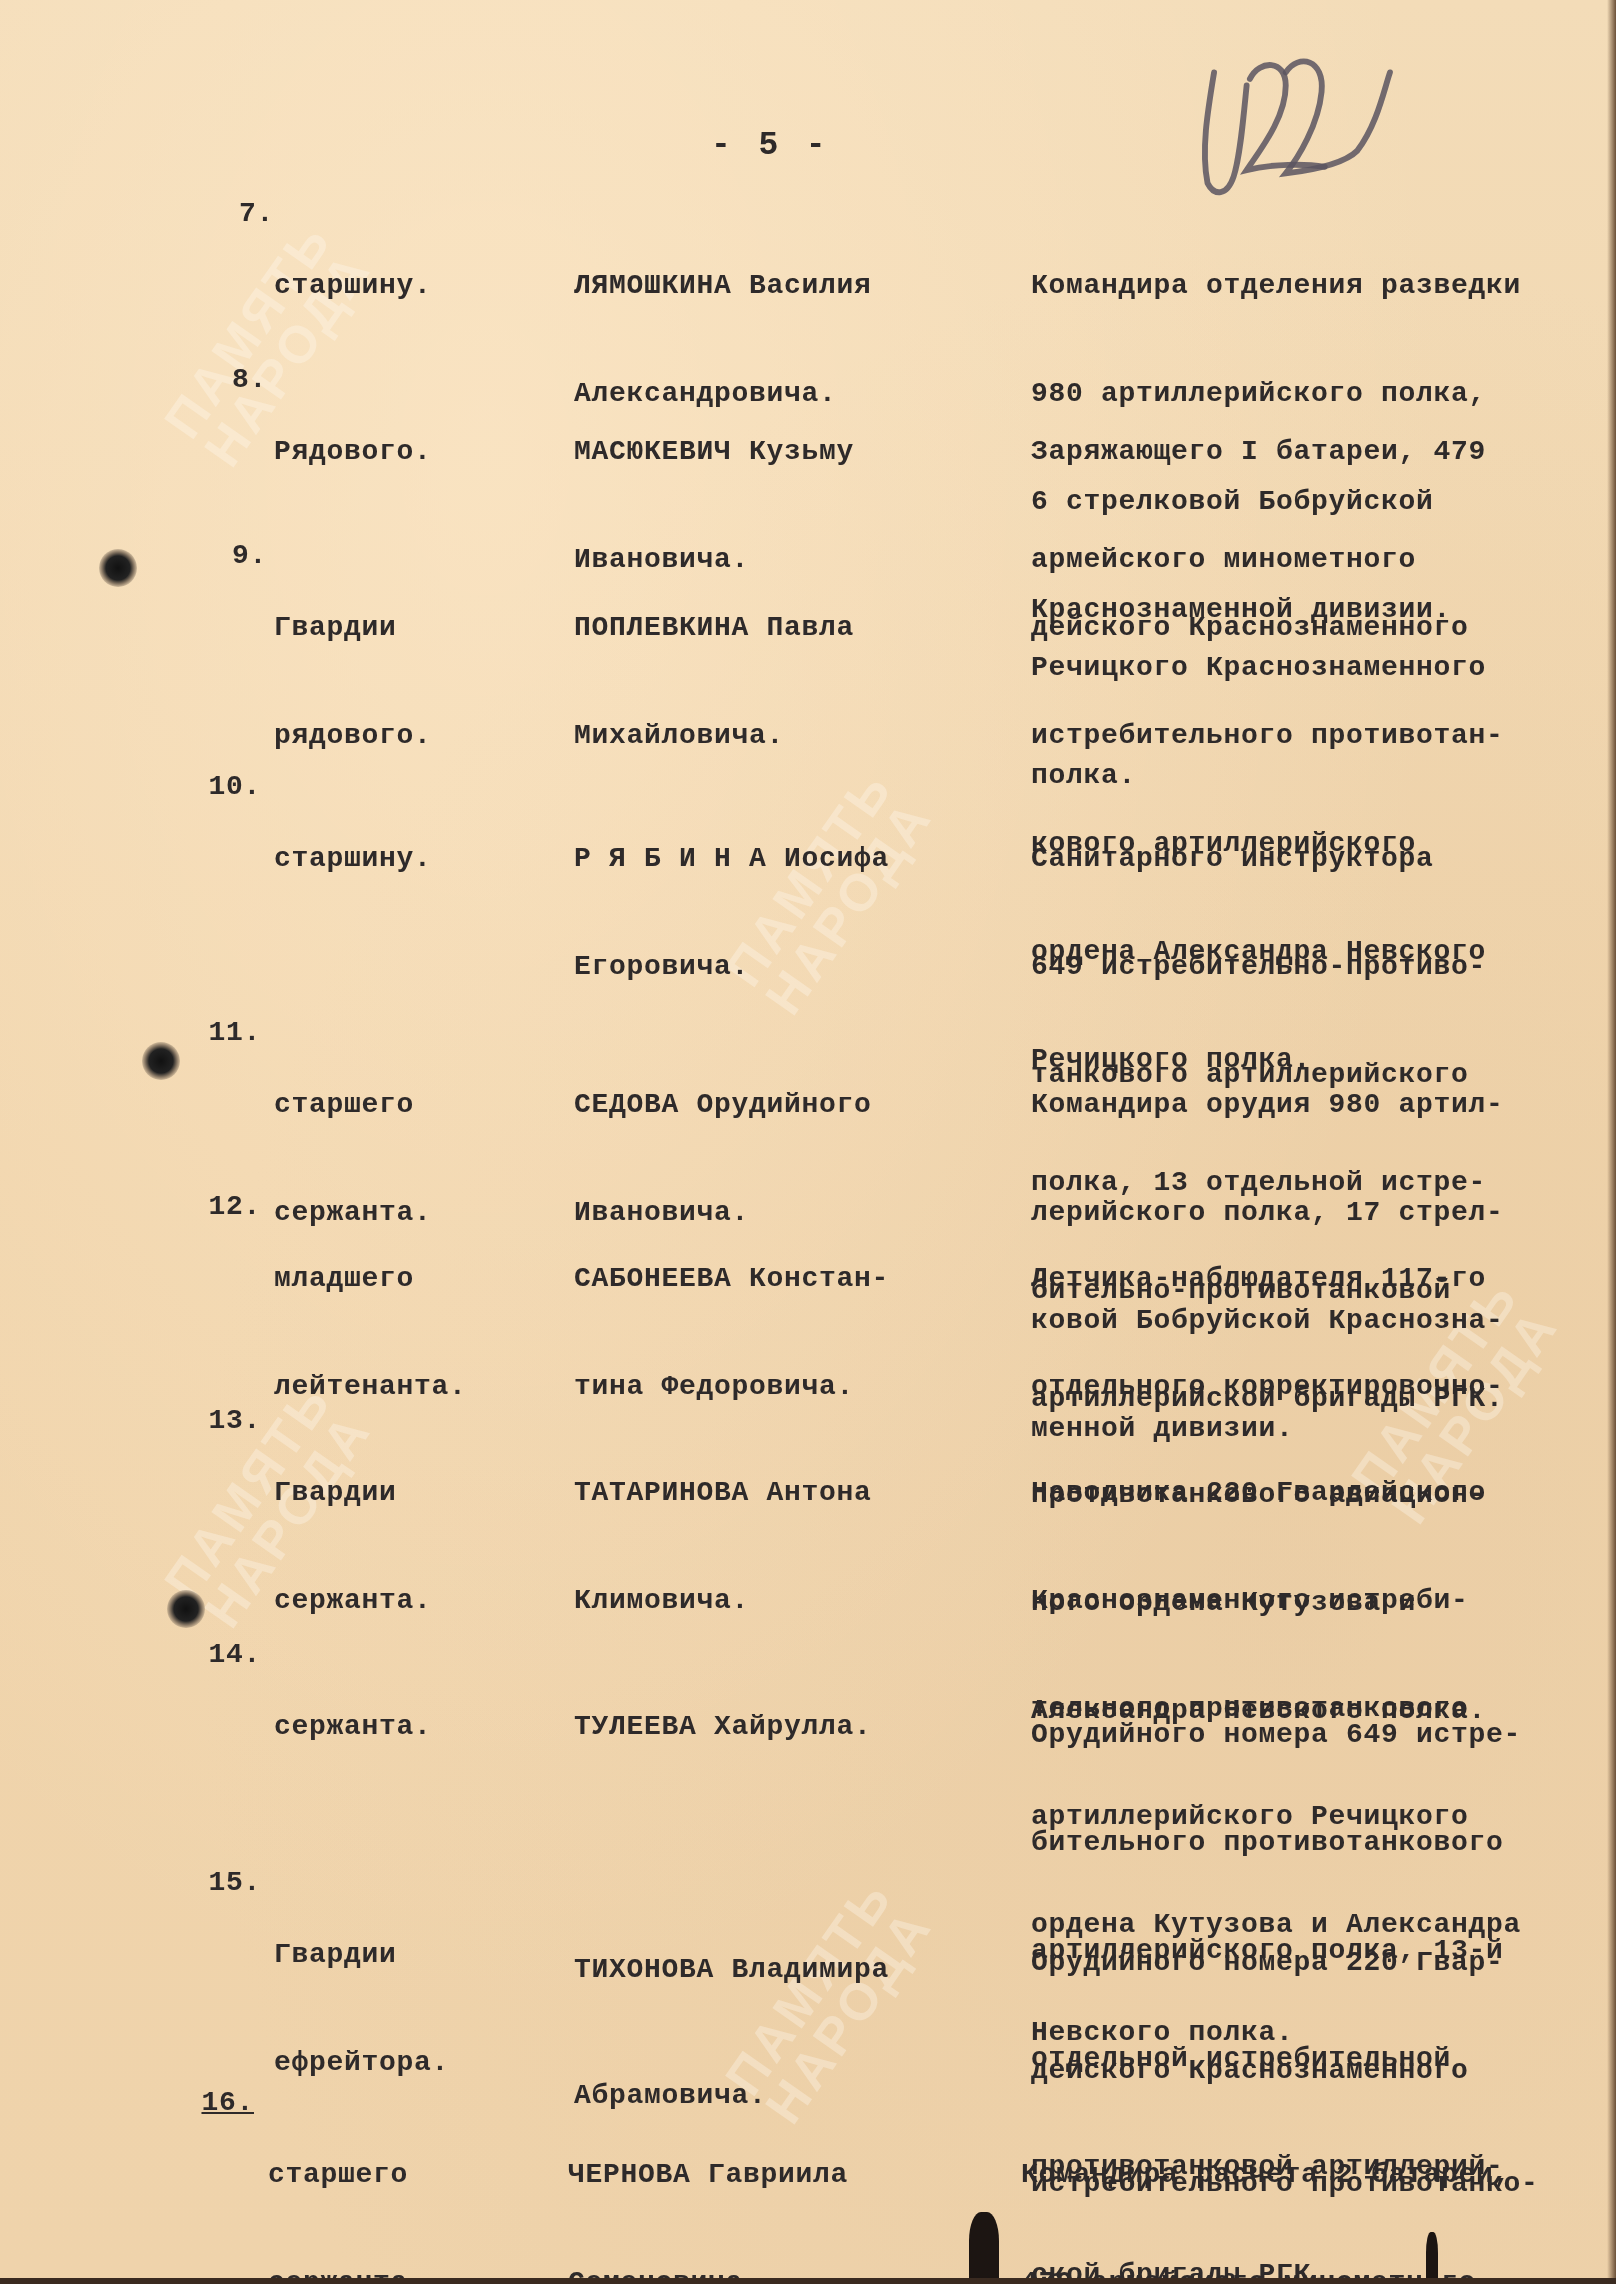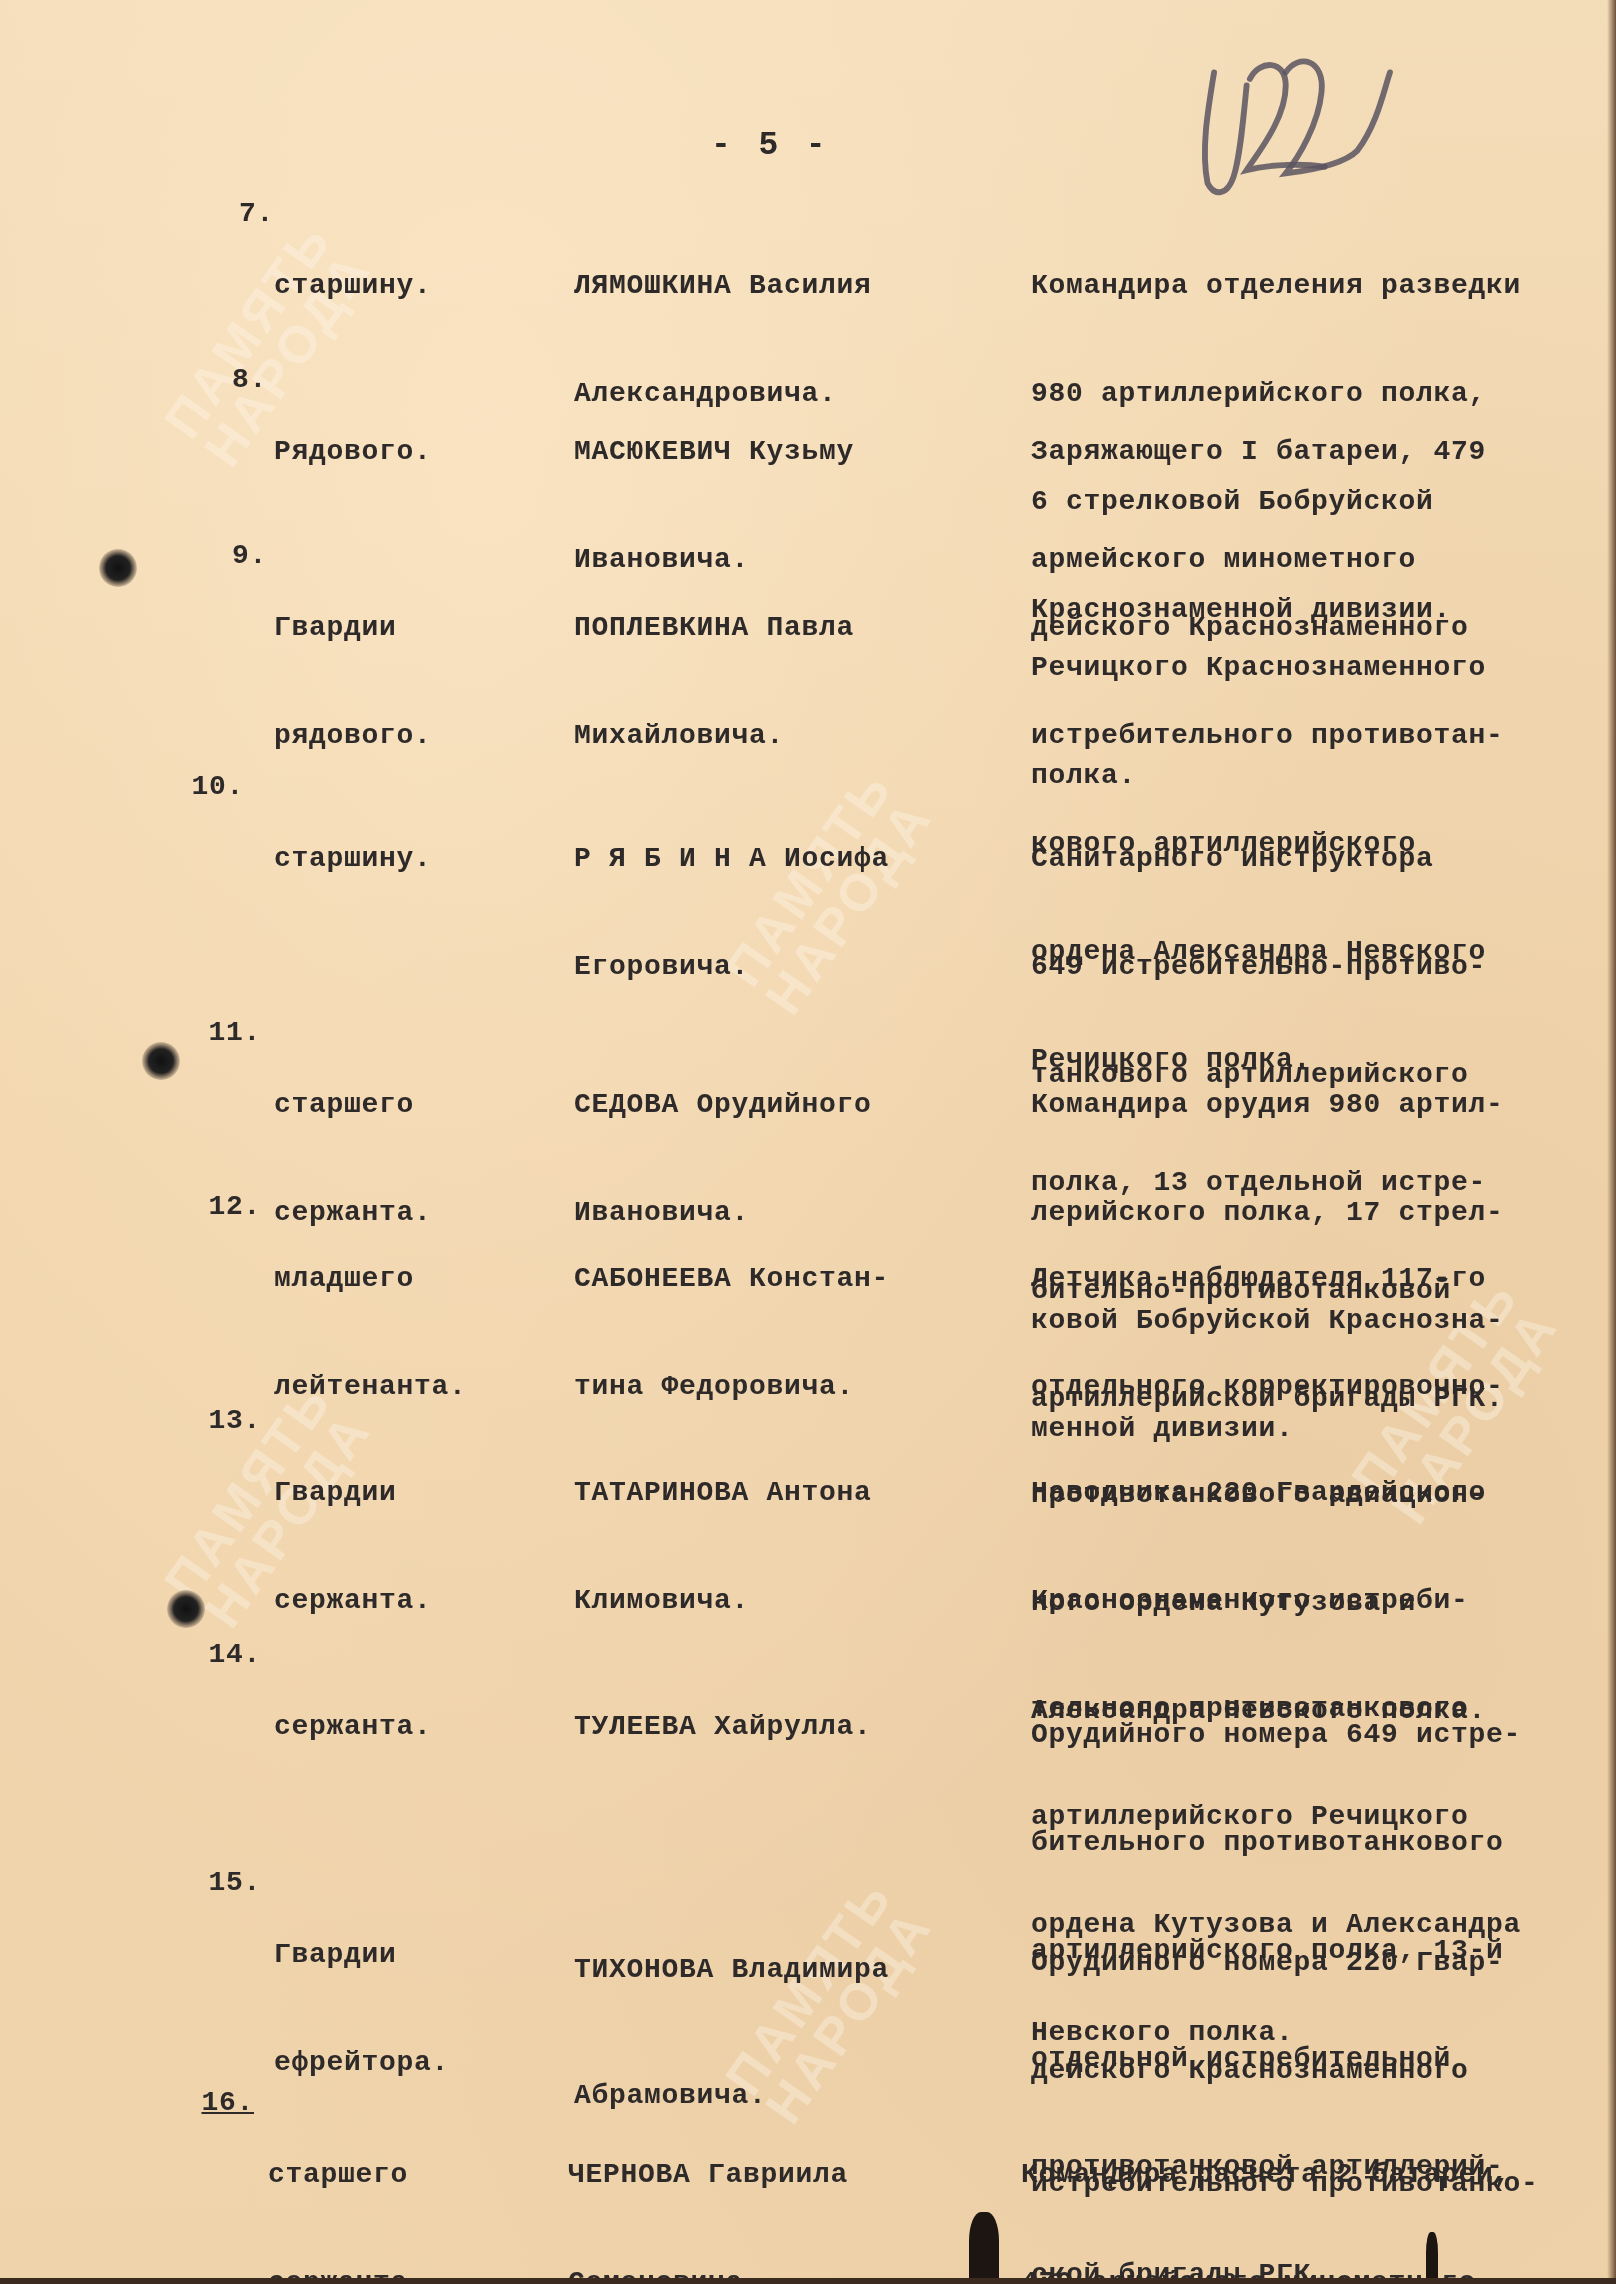--- a/index.html
+++ b/index.html
@@ -139,21 +139,21 @@
   <div class="col-unit">
     <span class="line">дейского Краснознаменного</span>
     <span class="line">истребительного противотан-</span>
     <span class="line">кового артиллерийского</span>
     <span class="line">ордена Александра Невского</span>
     <span class="line">Речицкого полка.</span>
   </div>
 </div>
 
 <div class="entry" style="top:769px;">
-  <div class="col-num" style="left:166px;">10.</div>
+  <div class="col-num" style="left:183px;">10.</div>
   <div class="col-rank">
     <span class="line">старшину.</span>
   </div>
   <div class="col-name">
     <span class="line">Р Я Б И Н А Иосифа</span>
     <span class="line">Егоровича.</span>
   </div>
   <div class="col-unit">
     <span class="line">Санитарного инструктора</span>
     <span class="line">649 истребительно-противо-</span>

